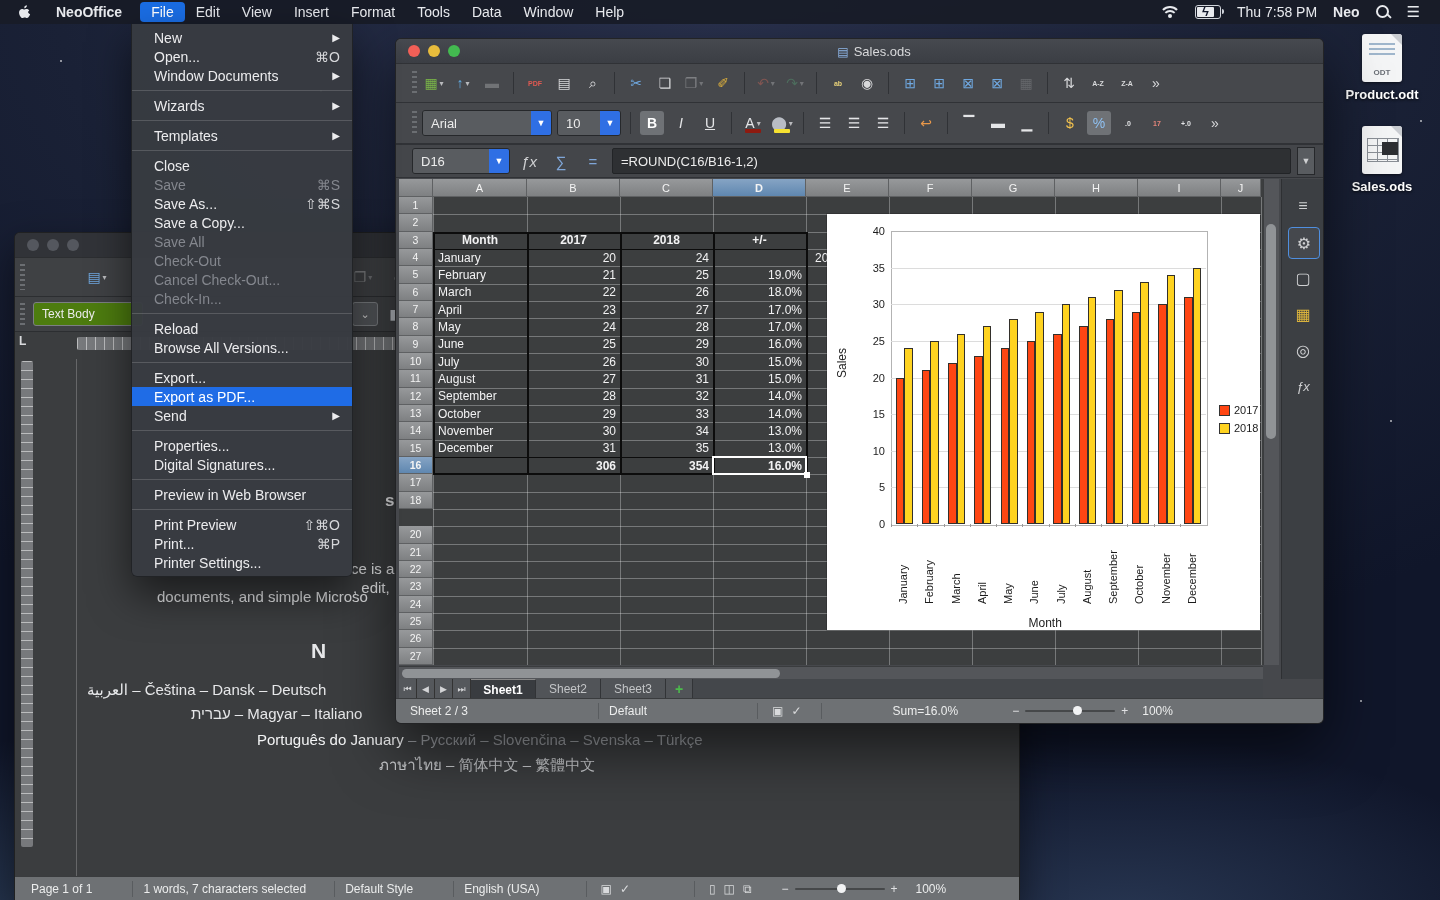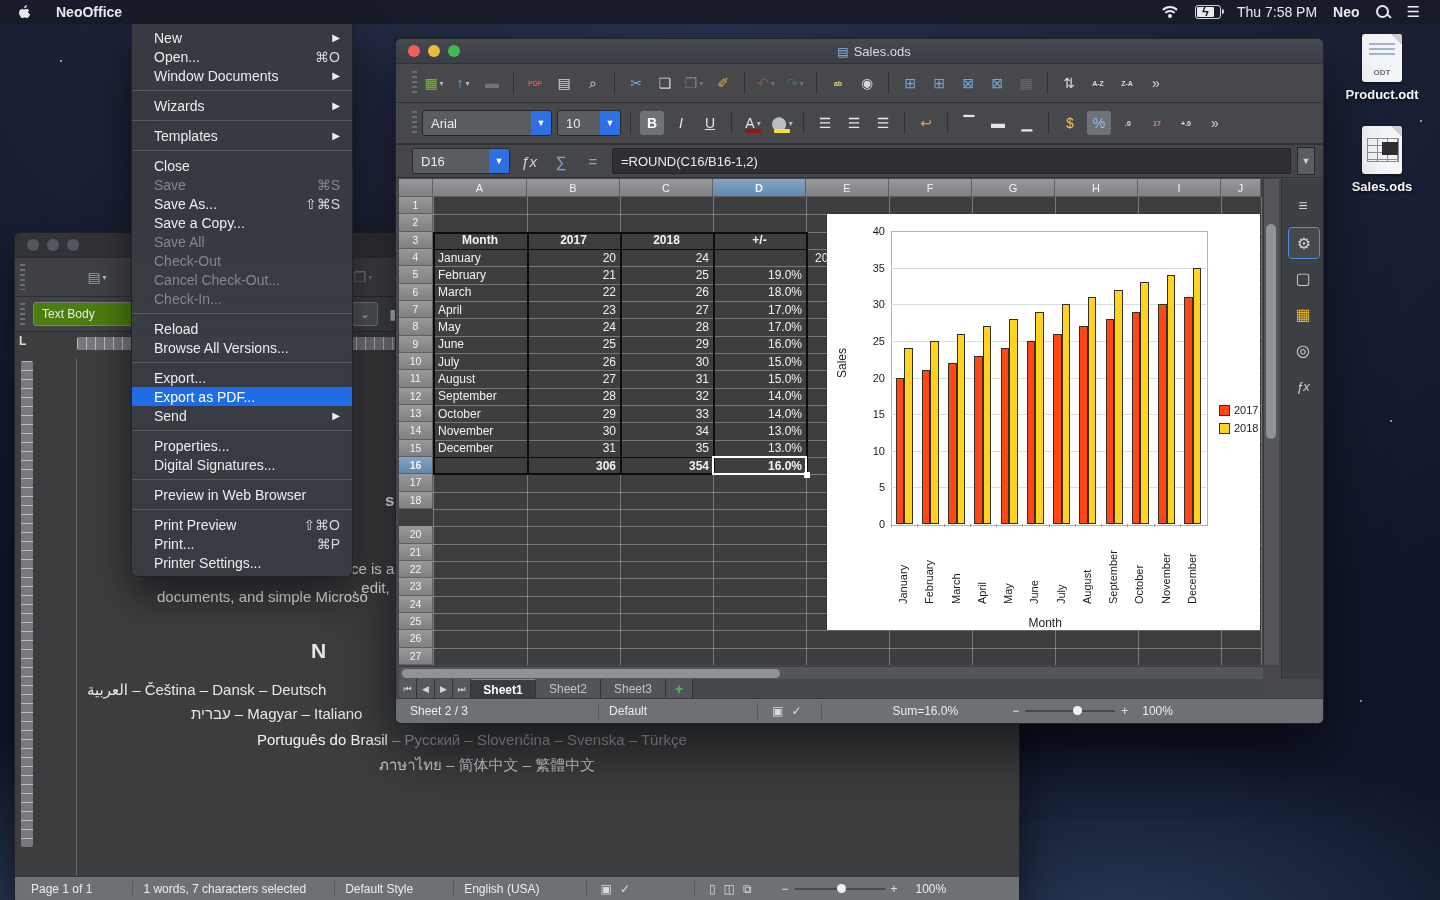--- a/index.html
+++ b/index.html
@@ -183,20 +183,21 @@
 <div id="stage">
 
   <div id="menubar">
     <span class="apple">
       <svg width="14" height="17" viewBox="0 0 16 20" fill="#e8eaee">
         <path d="M11.3 10.6c0-2 1.6-3 1.7-3.1-.9-1.4-2.4-1.6-2.9-1.6-1.2-.1-2.4.7-3 .7-.6 0-1.6-.7-2.6-.7C2.9 6 1 7.3 1 10c0 1.6.6 3.3 1.4 4.4.7 1 1.5 2.1 2.6 2.1 1 0 1.4-.7 2.7-.7 1.2 0 1.6.7 2.7.7 1.1 0 1.8-1 2.5-2 .8-1.2 1.1-2.3 1.1-2.4-.1 0-2.7-1-2.7-3.5z"></path>
         <path d="M9.4 3.9c.5-.7.9-1.6.8-2.5-.8 0-1.7.5-2.3 1.2-.5.6-.9 1.5-.8 2.4.9.1 1.8-.5 2.3-1.1z"></path>
       </svg>
     </span>
     <span class="appname">NeoOffice</span>
+    <span id="menubar-items"><span class="mb-item active">File</span><span class="mb-item">Edit</span><span class="mb-item">View</span><span class="mb-item">Insert</span><span class="mb-item">Format</span><span class="mb-item">Tools</span><span class="mb-item">Data</span><span class="mb-item">Window</span><span class="mb-item">Help</span></span>
     <span id="menubar-right">
       <span class="wifi">
           <i></i>
           <i></i>
           <i></i>
         </span>
       <span class="battery">
           <span class="fill"></span>
           <span class="nub"></span>
           <span class="bolt">ϟ</span>
@@ -265,21 +266,21 @@
     <div class="wruler-v"></div>
     <div class="pageline"></div>
 
     <span class="frag" style="left:370px;top:258px;font-weight:bold;font-size:17px">s</span>
     <span class="frag" style="left:336px;top:327px">ce is a</span>
     <span class="frag" style="left:338px;top:346px">, edit,</span>
     <span class="frag" style="left:142px;top:355px">documents, and simple Microso</span>
     <span class="frag" style="left:296px;top:406px;font-weight:bold;font-size:21px">N</span>
     <span class="frag" style="left:72px;top:448px;direction:ltr">العربية – Čeština – Dansk – Deutsch</span>
     <span class="frag" style="left:176px;top:472px;direction:ltr">עברית – Magyar – Italiano</span>
-    <span class="frag" style="left:242px;top:498px"><span style="color:#f4f5f6">Português do Brasil</span><span style="color:#9b9ea3"> – Русский – Slovenčina – Svenska – Türkçe</span></span>
+    <span class="frag" style="left:242px;top:498px"><span style="color:#f4f5f6">Português do January</span><span style="color:#9b9ea3"> – Русский – Slovenčina – Svenska – Türkçe</span></span>
     <span class="frag" style="left:364px;top:520px;color:#c9cbce">ภาษาไทย – 简体中文 – 繁體中文</span>
 
     <div class="statusbar">
       <span style="margin-left:16px">Page 1 of 1</span>
       <span class="sb-sep" style="margin-left:40px"></span>
       <span>1 words, 7 characters selected</span>
       <span class="sb-sep" style="margin-left:28px"></span>
       <span>Default Style</span>
       <span class="sb-sep" style="margin-left:40px"></span>
       <span>English (USA)</span>

